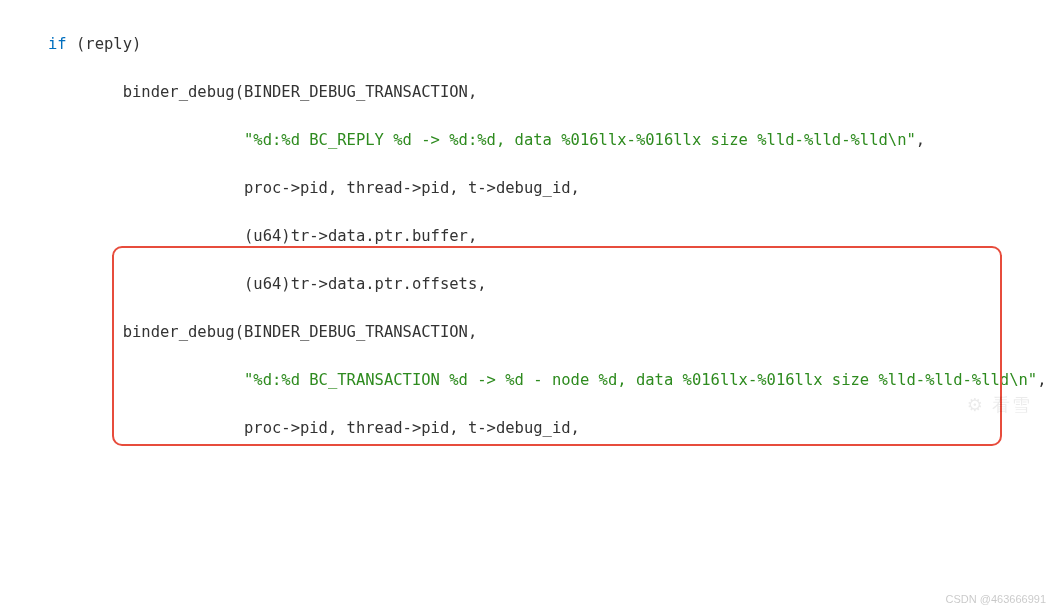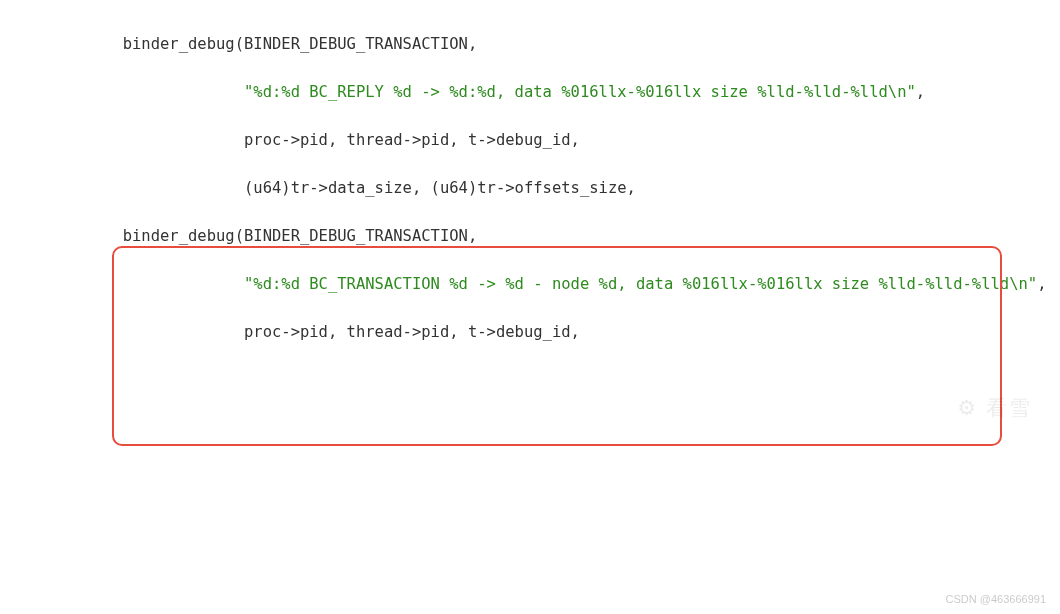--- a/index.html
+++ b/index.html
@@ -34,43 +34,45 @@
     border: 2.5px solid #e74c3c;
     border-radius: 10px;
     pointer-events: none;
   }
 
   .watermark1 {
     position: absolute;
     right: 28px;
     top: 392px;
     font-family: sans-serif;
-    font-size: 21px;
+    font-size: 18px;
     color: rgba(0,0,0,0.08);
     letter-spacing: 2px;
     pointer-events: none;
   }
   .watermark2 {
     position: absolute;
     right: 14px;
     bottom: 6px;
     font-family: sans-serif;
     font-size: 11px;
     color: rgba(0,0,0,0.22);
     pointer-events: none;
   }
 </style>
 </head>
 <body>
 
 <div class="code-container">
+<div class="line"><span class="kw">if</span><span> (reply)</span></div>
 <div class="line"><span>        binder_debug(BINDER_DEBUG_TRANSACTION,</span></div>
 <div class="line"><span>                     </span><span class="str">"%d:%d BC_REPLY %d -&gt; %d:%d, data %016llx-%016llx size %lld-%lld-%lld\n"</span><span>,</span></div>
 <div class="line"><span>                     proc-&gt;pid, thread-&gt;pid, t-&gt;debug_id,</span></div>
-<div class="line"><span>                     (u64)tr-&gt;data_size, (u64)tr-&gt;offsets_size,</span></div>
+<div class="line"><span>                     (u64)tr-&gt;data.ptr.buffer,</span></div>
+<div class="line"><span>                     (u64)tr-&gt;data.ptr.offsets,</span></div>
 <div class="line"><span>        binder_debug(BINDER_DEBUG_TRANSACTION,</span></div>
 <div class="line"><span>                     </span><span class="str">"%d:%d BC_TRANSACTION %d -&gt; %d - node %d, data %016llx-%016llx size %lld-%lld-%lld\n"</span><span>,</span></div>
 <div class="line"><span>                     proc-&gt;pid, thread-&gt;pid, t-&gt;debug_id,</span></div>
 
 
 
 
 
 </div>
 

